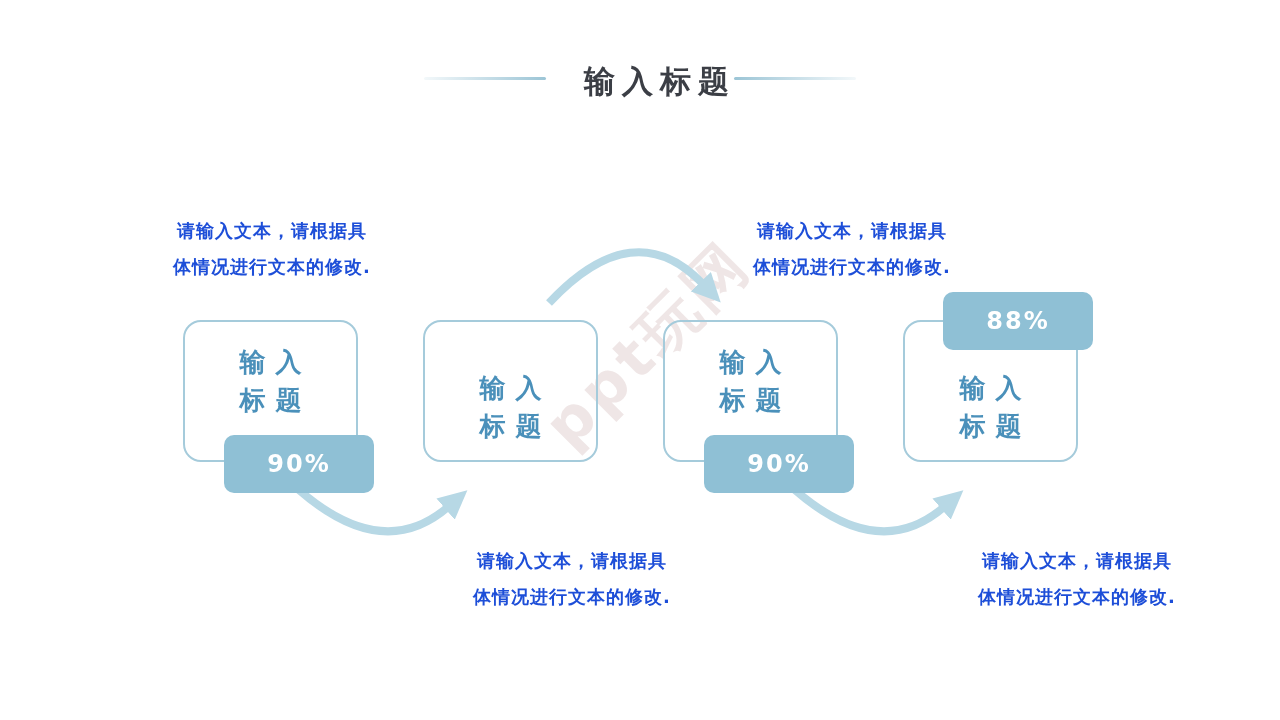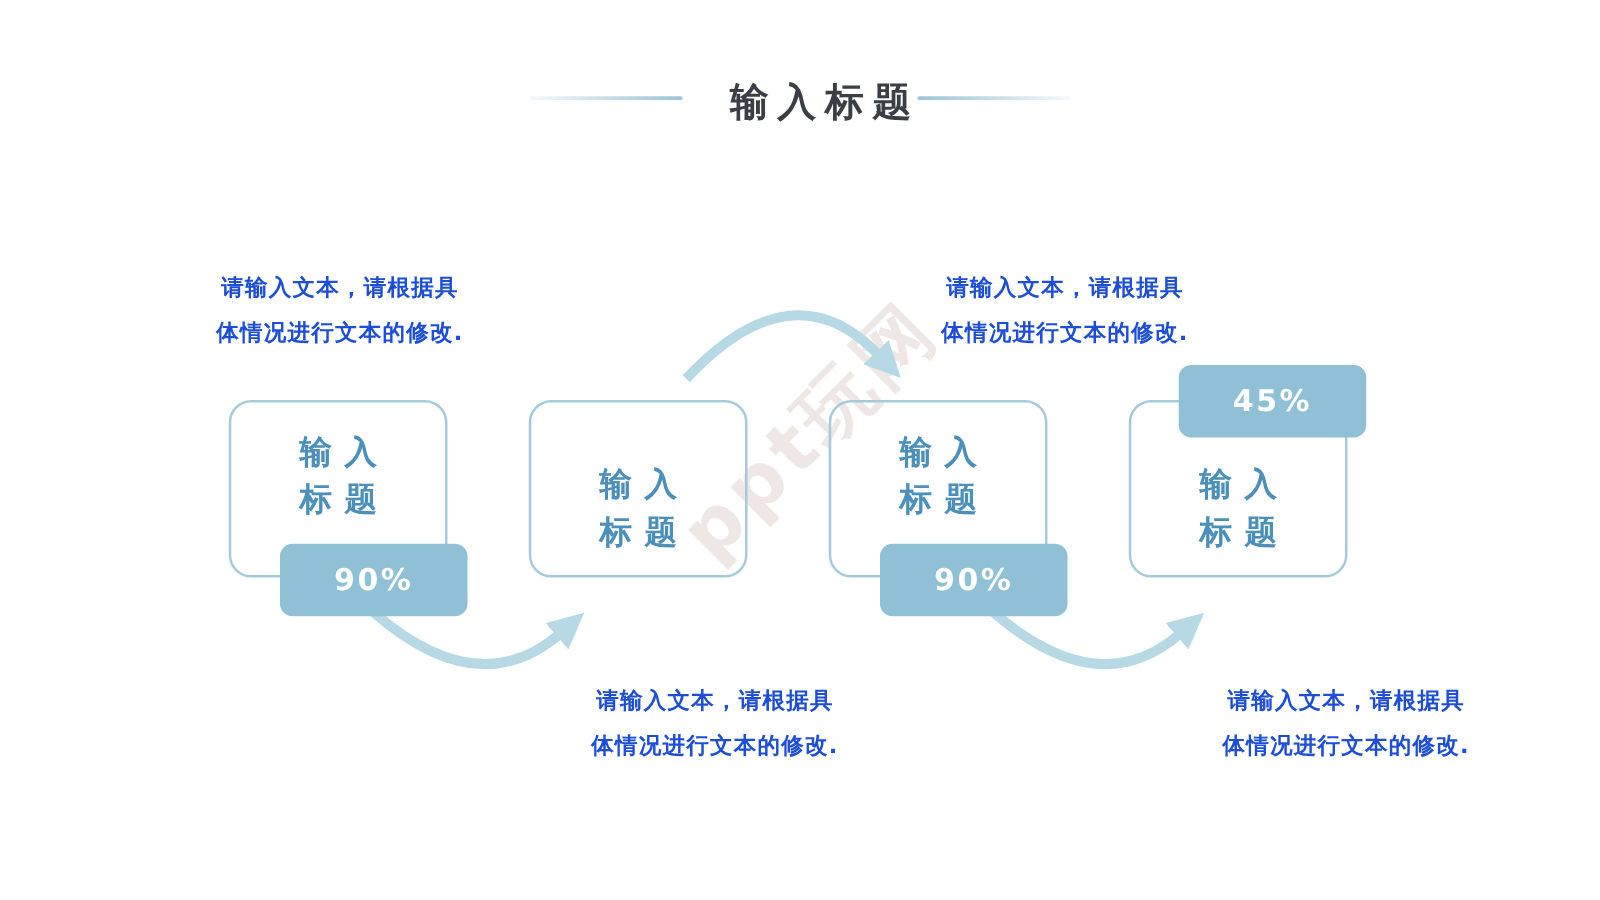--- a/index.html
+++ b/index.html
@@ -117,21 +117,21 @@
   </div>
   <div class="step-box badge-top" id="step-box-4">
     <div class="step-title">
       <div>输入</div>
       <div>标题</div>
     </div>
   </div>
 
   <div class="badge" id="badge-1">90%</div>
   <div class="badge" id="badge-3">90%</div>
-  <div class="badge" id="badge-4">45%</div>
+  <div class="badge" id="badge-4">88%</div>
 
   <div class="caption" id="caption-1">
     <div>请输入文本，请根据具</div>
     <div>体情况进行文本的修改.</div>
   </div>
   <div class="caption" id="caption-2">
     <div>请输入文本，请根据具</div>
     <div>体情况进行文本的修改.</div>
   </div>
   <div class="caption" id="caption-3">

